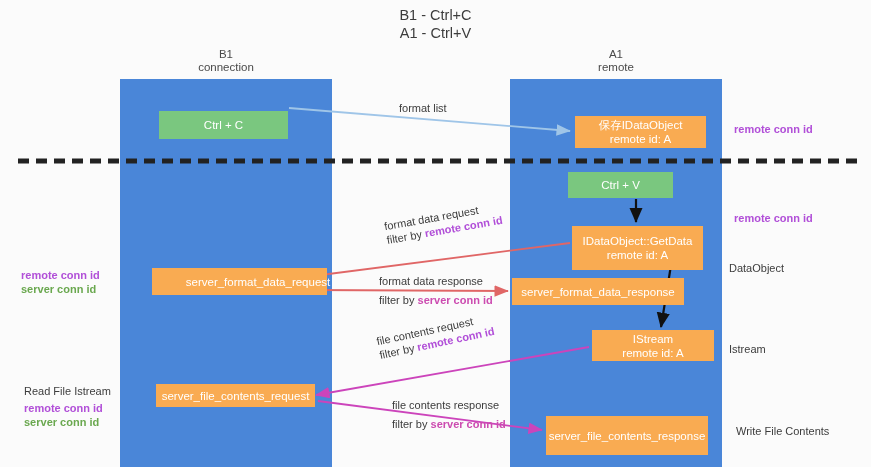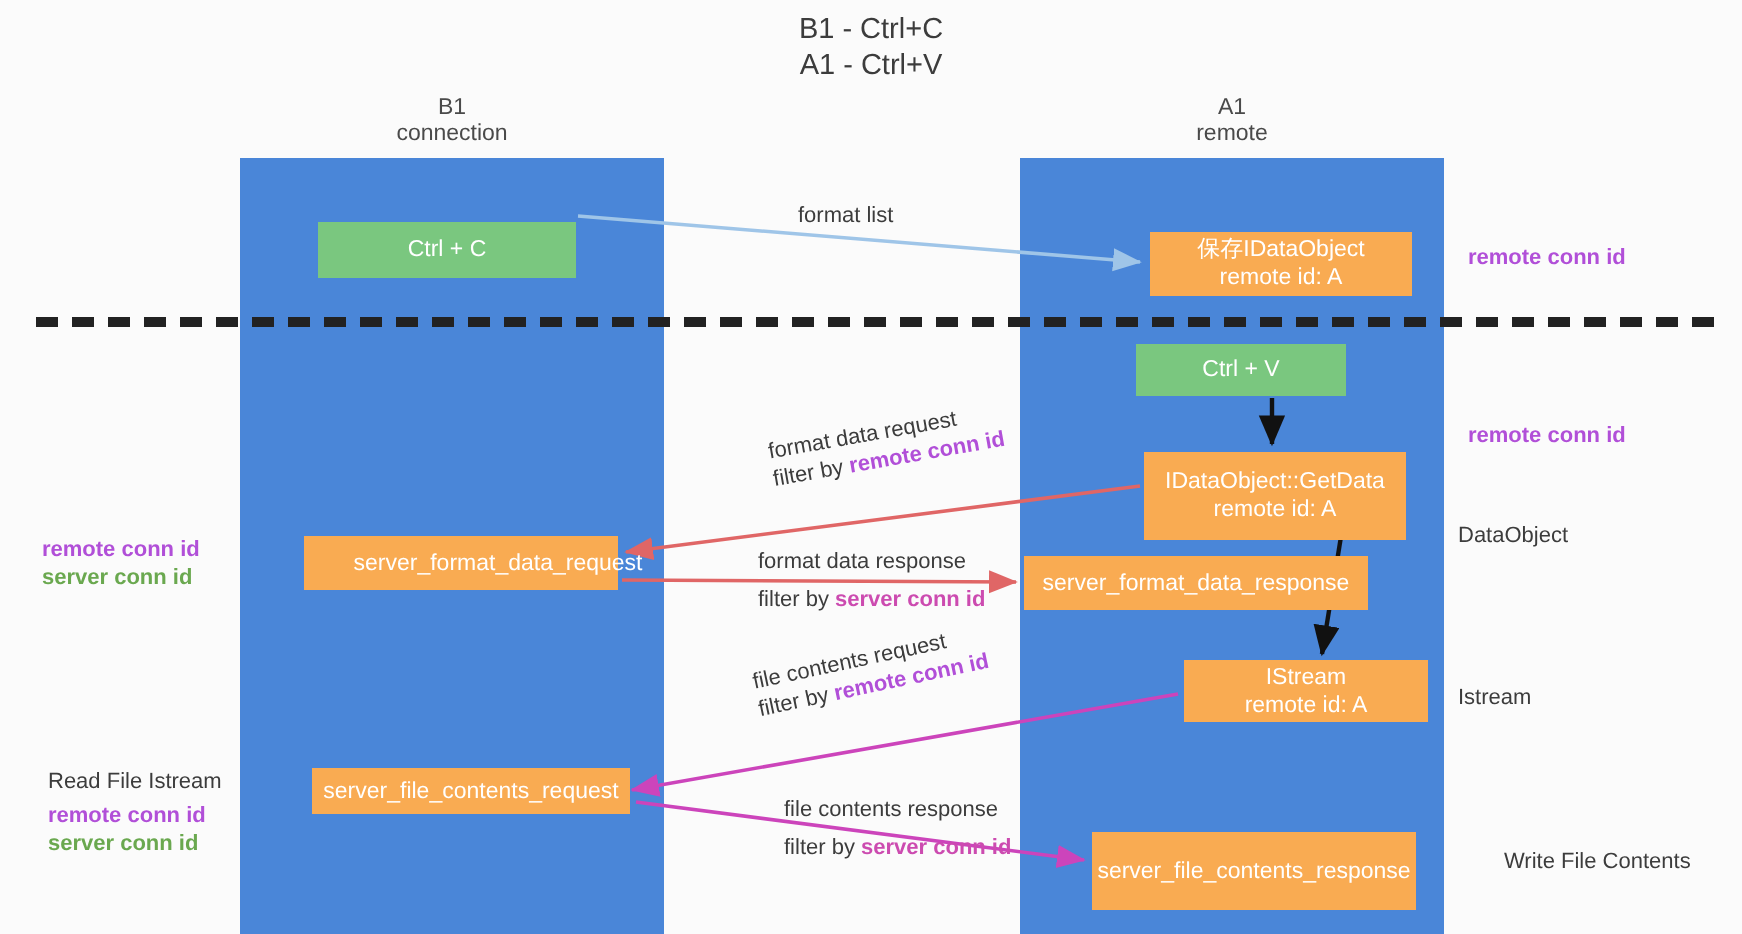--- a/index.html
+++ b/index.html
@@ -66,21 +66,21 @@
     box-sizing: border-box;
     white-space: pre-line;
   }
   .node.green { background: #7ac77f; }
   .node.orange { background: #f9ab52; }
 
   #node-ctrl-c      { left: 159px; top: 95px;  width: 129px; height: 28px; margin-top: 16px; }
   #node-save-ido    { left: 575px; top: 116px; width: 131px; height: 32px; }
   #node-ctrl-v      { left: 568px; top: 172px; width: 105px; height: 26px; }
   #node-getdata     { left: 572px; top: 226px; width: 131px; height: 44px; }
-  #node-sfdreq      { left: 152px; top: 268px; width: 157px; height: 27px; padding-left: 37px; }
+  #node-sfdreq      { left: 152px; top: 268px; width: 175px; height: 27px; padding-left: 37px; }
   #node-sfdresp     { left: 512px; top: 278px; width: 172px; height: 27px; }
   #node-istream     { left: 592px; top: 330px; width: 122px; height: 31px; }
   #node-sfcreq      { left: 156px; top: 384px; width: 159px; height: 23px; }
   #node-sfcresp     { left: 546px; top: 416px; width: 162px; height: 39px; }
 
   .ann {
     position: absolute;
     font-size: 11px;
     color: #3c3c3c;
     line-height: 14px;
@@ -104,21 +104,21 @@
   #lbl-left-mid      { left: 21px;  top: 268px; }
   #lbl-fdresp        { left: 379px; top: 274px; }
 
   #lbl-fcreq         { left: 381px; top: 334px; }
   #lbl-istream-right { left: 729px; top: 342px; }
 
   #lbl-read-file     { left: 24px;  top: 384px; }
   #lbl-left-bot      { left: 24px;  top: 401px; }
 
   #lbl-fcresp        { left: 392px; top: 398px; }
-  #lbl-write-file    { left: 736px; top: 424px; margin-left: 16px; }
+  #lbl-write-file    { left: 736px; top: 424px; }
 </style>
 </head>
 <body>
 
 <div id="canvas">
 
   <div id="title">B1 - Ctrl+C
 A1 - Ctrl+V</div>
 
   <div id="head-b1" class="col-head">B1

